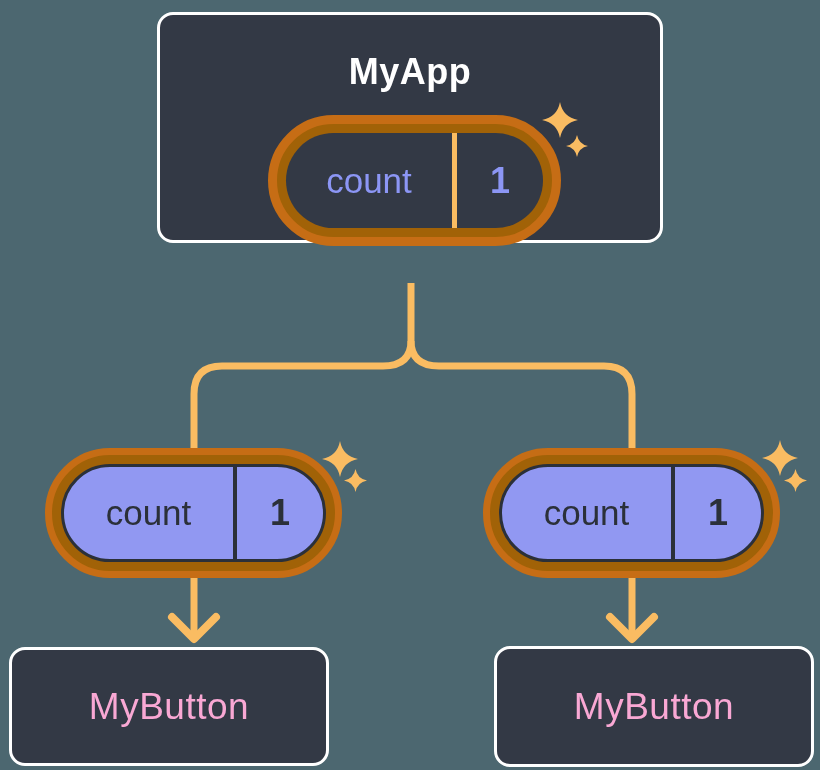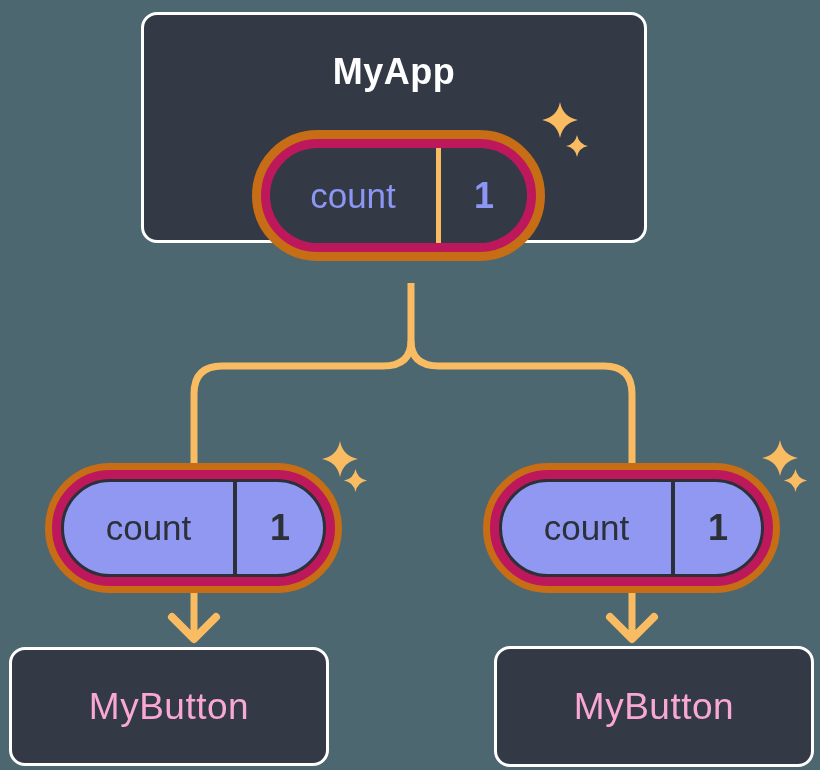--- a/index.html
+++ b/index.html
@@ -24,21 +24,21 @@
   
   .card {
     position: absolute;
     box-sizing: border-box;
     background: #333945;
     border: 3px solid #FFFFFF;
     border-radius: 16px;
     z-index: 2;
   }
   .card-root {
-    left: 141px; top: 12px;
+    left: 157px; top: 12px;
     width: 506px; height: 231px;
   }
   .card-title {
     text-align: center;
     color: #FFFFFF;
     font-size: 36px;
     font-weight: 600;
     letter-spacing: 0.5px;
     margin-top: 36px;
   }
@@ -52,25 +52,24 @@
     letter-spacing: 0.5px;
   }
   .card-leaf-left  { left:   9px; top: 647px; width: 320px; height: 119px; }
   .card-leaf-right { left: 494px; top: 646px; width: 320px; height: 121px; }
 
   
   .pill {
     position: absolute;
     box-sizing: border-box;
     border-radius: 999px;
-    background: #be185d;           
+    background: #a16207;           
     border: 9px solid #C66D15;     
     padding: 9px;
     z-index: 3;
-    margin-top: 15px;
   }
   .pill-inner {
     box-sizing: border-box;
     width: 100%;
     height: 100%;
     border-radius: 999px;
     display: flex;
     align-items: stretch;
     overflow: hidden;
   }

